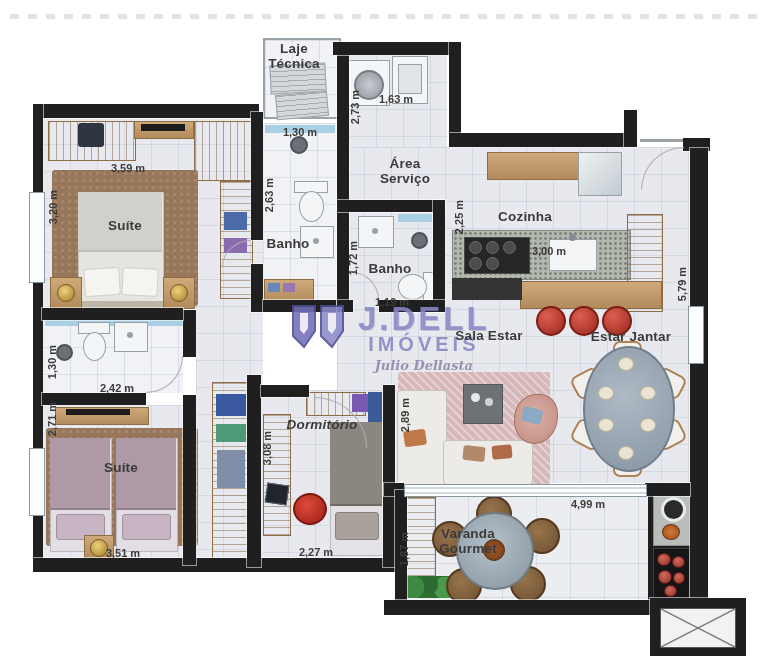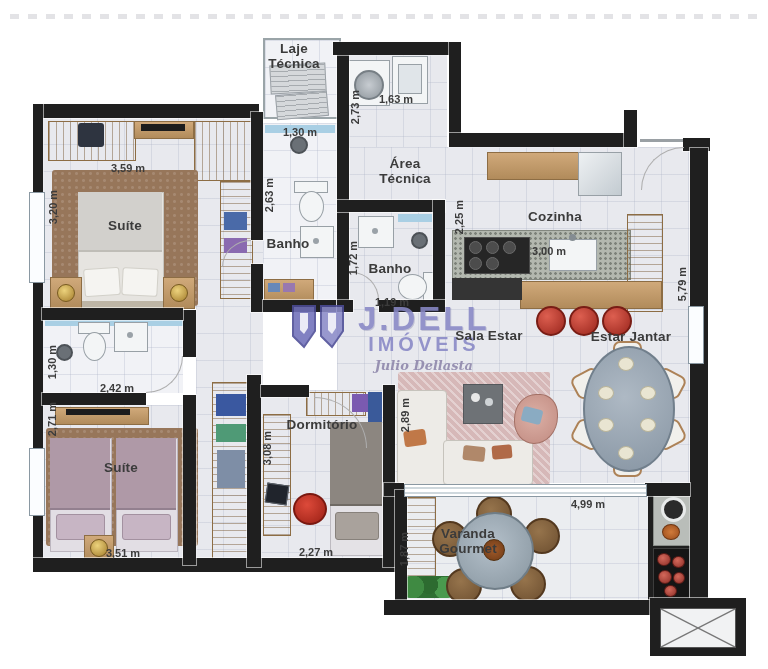--- a/index.html
+++ b/index.html
@@ -266,27 +266,27 @@
     </svg>
     <div class="wm-text">
       <div class="wm-brand">J.DELL</div>
       <div class="wm-sub">IMÓVEIS</div>
       <div class="wm-sig">Julio Dellasta</div>
     </div>
   </div>
 
   <div id="labels-layer">
       <div class="room-label" style="left: 294px; top: 42px; width: 56px;">Laje Técnica</div>
-      <div class="room-label" style="left: 405px; top: 157px; width: 60px;">Área Técnica</div>
-      <div class="room-label" style="left: 555px; top: 210px; text-align: right;">Cozinha</div>
+      <div class="room-label" style="left: 405px; top: 157px; width: 60px;">Área Serviço</div>
+      <div class="room-label" style="left: 525px; top: 210px; text-align: right;">Cozinha</div>
       <div class="room-label" style="left: 288px; top: 237px;">Banho</div>
       <div class="room-label" style="left: 390px; top: 262px;">Banho</div>
       <div class="room-label" style="left: 125px; top: 219px;">Suíte</div>
       <div class="room-label" style="left: 121px; top: 461px;">Suíte</div>
-      <div class="room-label" style="left: 322px; top: 418px;">Dormitório</div>
+      <div class="room-label" style="left: 322px; top: 418px; font-style: italic;">Dormitório</div>
       <div class="room-label" style="left: 489px; top: 329px;">Sala Estar</div>
       <div class="room-label" style="left: 631px; top: 330px;">Estar Jantar</div>
       <div class="room-label" style="left: 468px; top: 527px; width: 94px;">Varanda Gourmet</div>
     </div>
   <div id="measures-layer">
       <div class="measure" style="left: 128px; top: 168px;">3,59 m</div>
       <div class="measure vert" style="left: 53px; top: 207px;">3,20 m</div>
       <div class="measure" style="left: 300px; top: 132px;">1,30 m</div>
       <div class="measure vert" style="left: 269px; top: 195px;">2,63 m</div>
       <div class="measure" style="left: 396px; top: 99px;">1,63 m</div>

